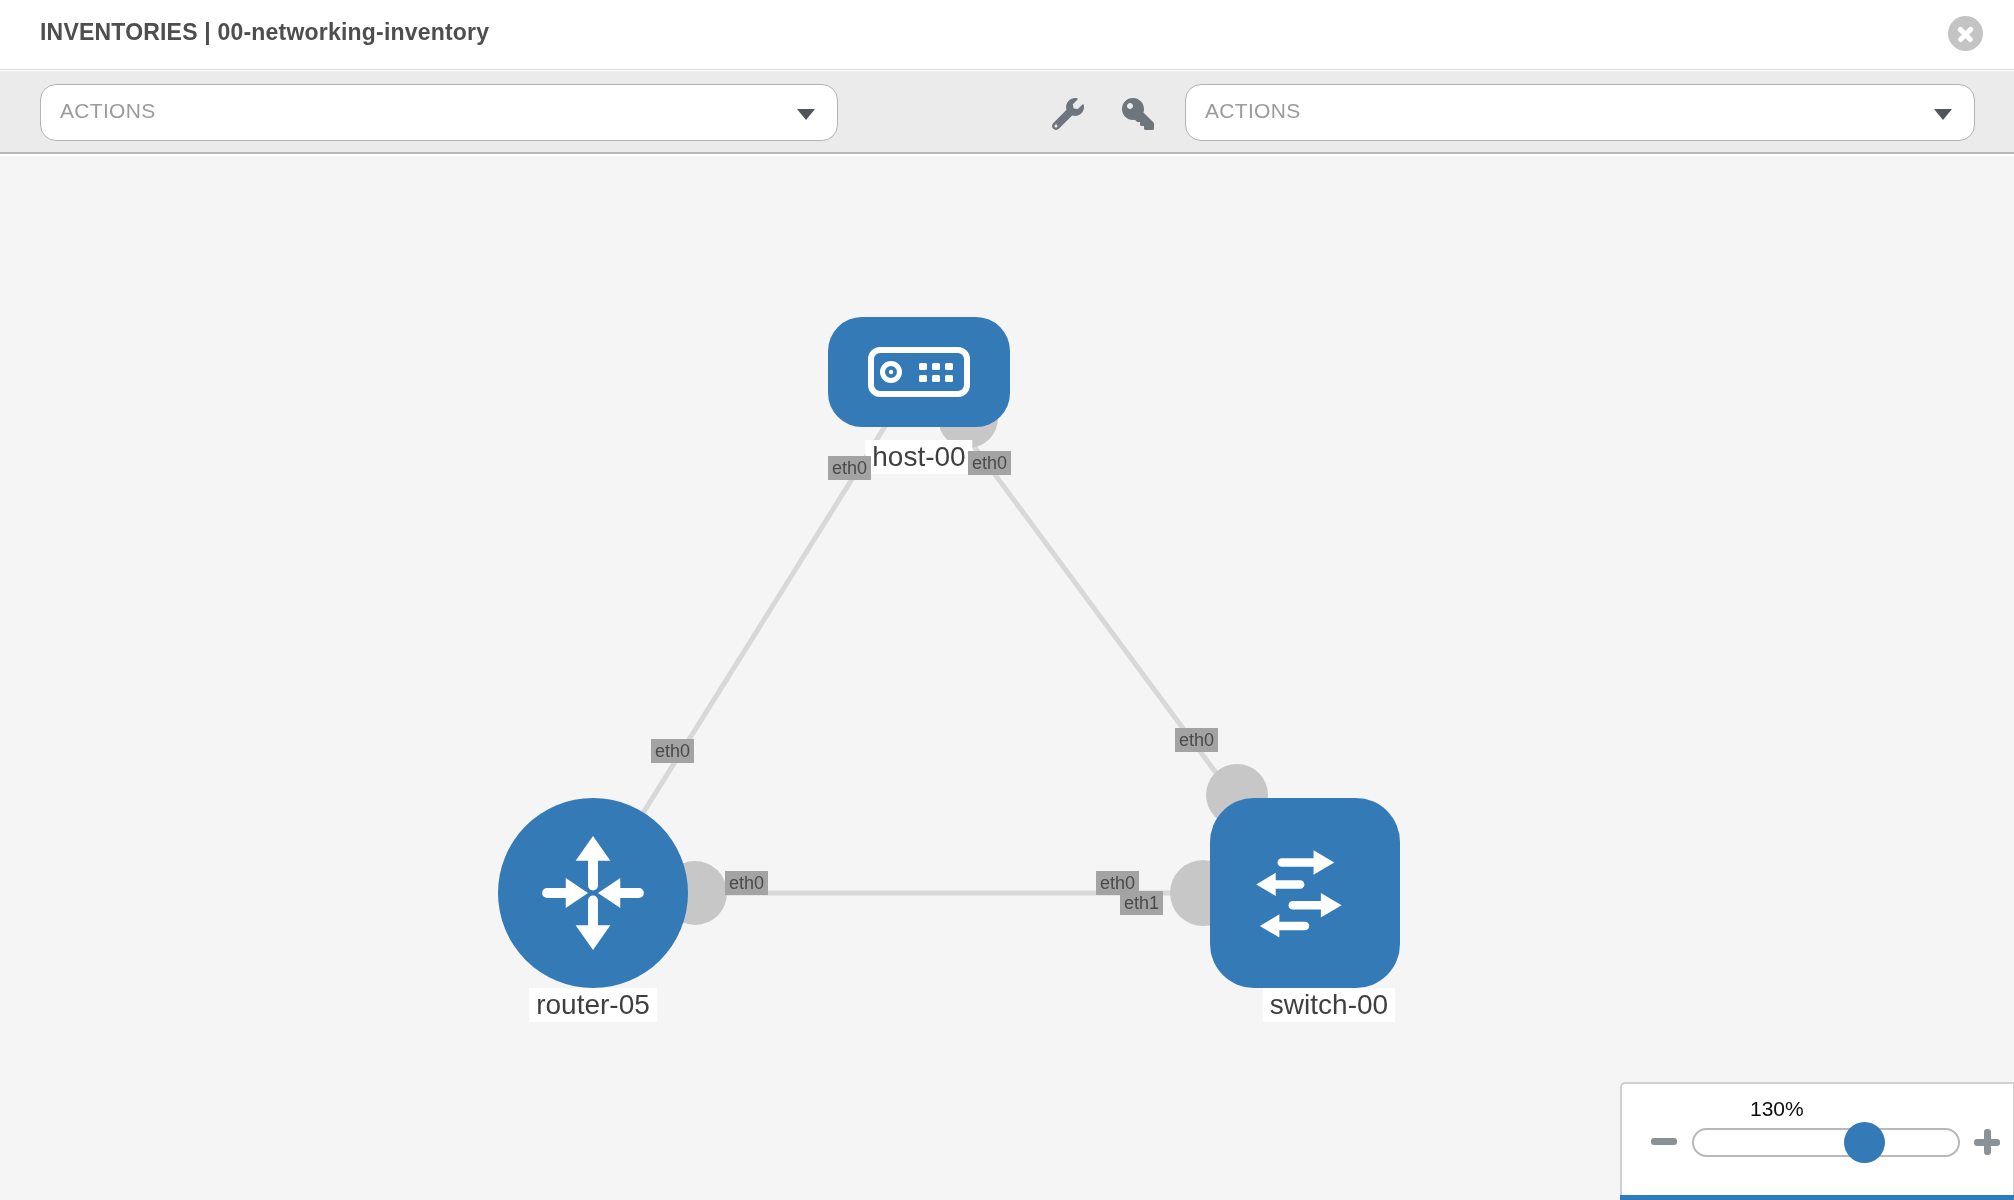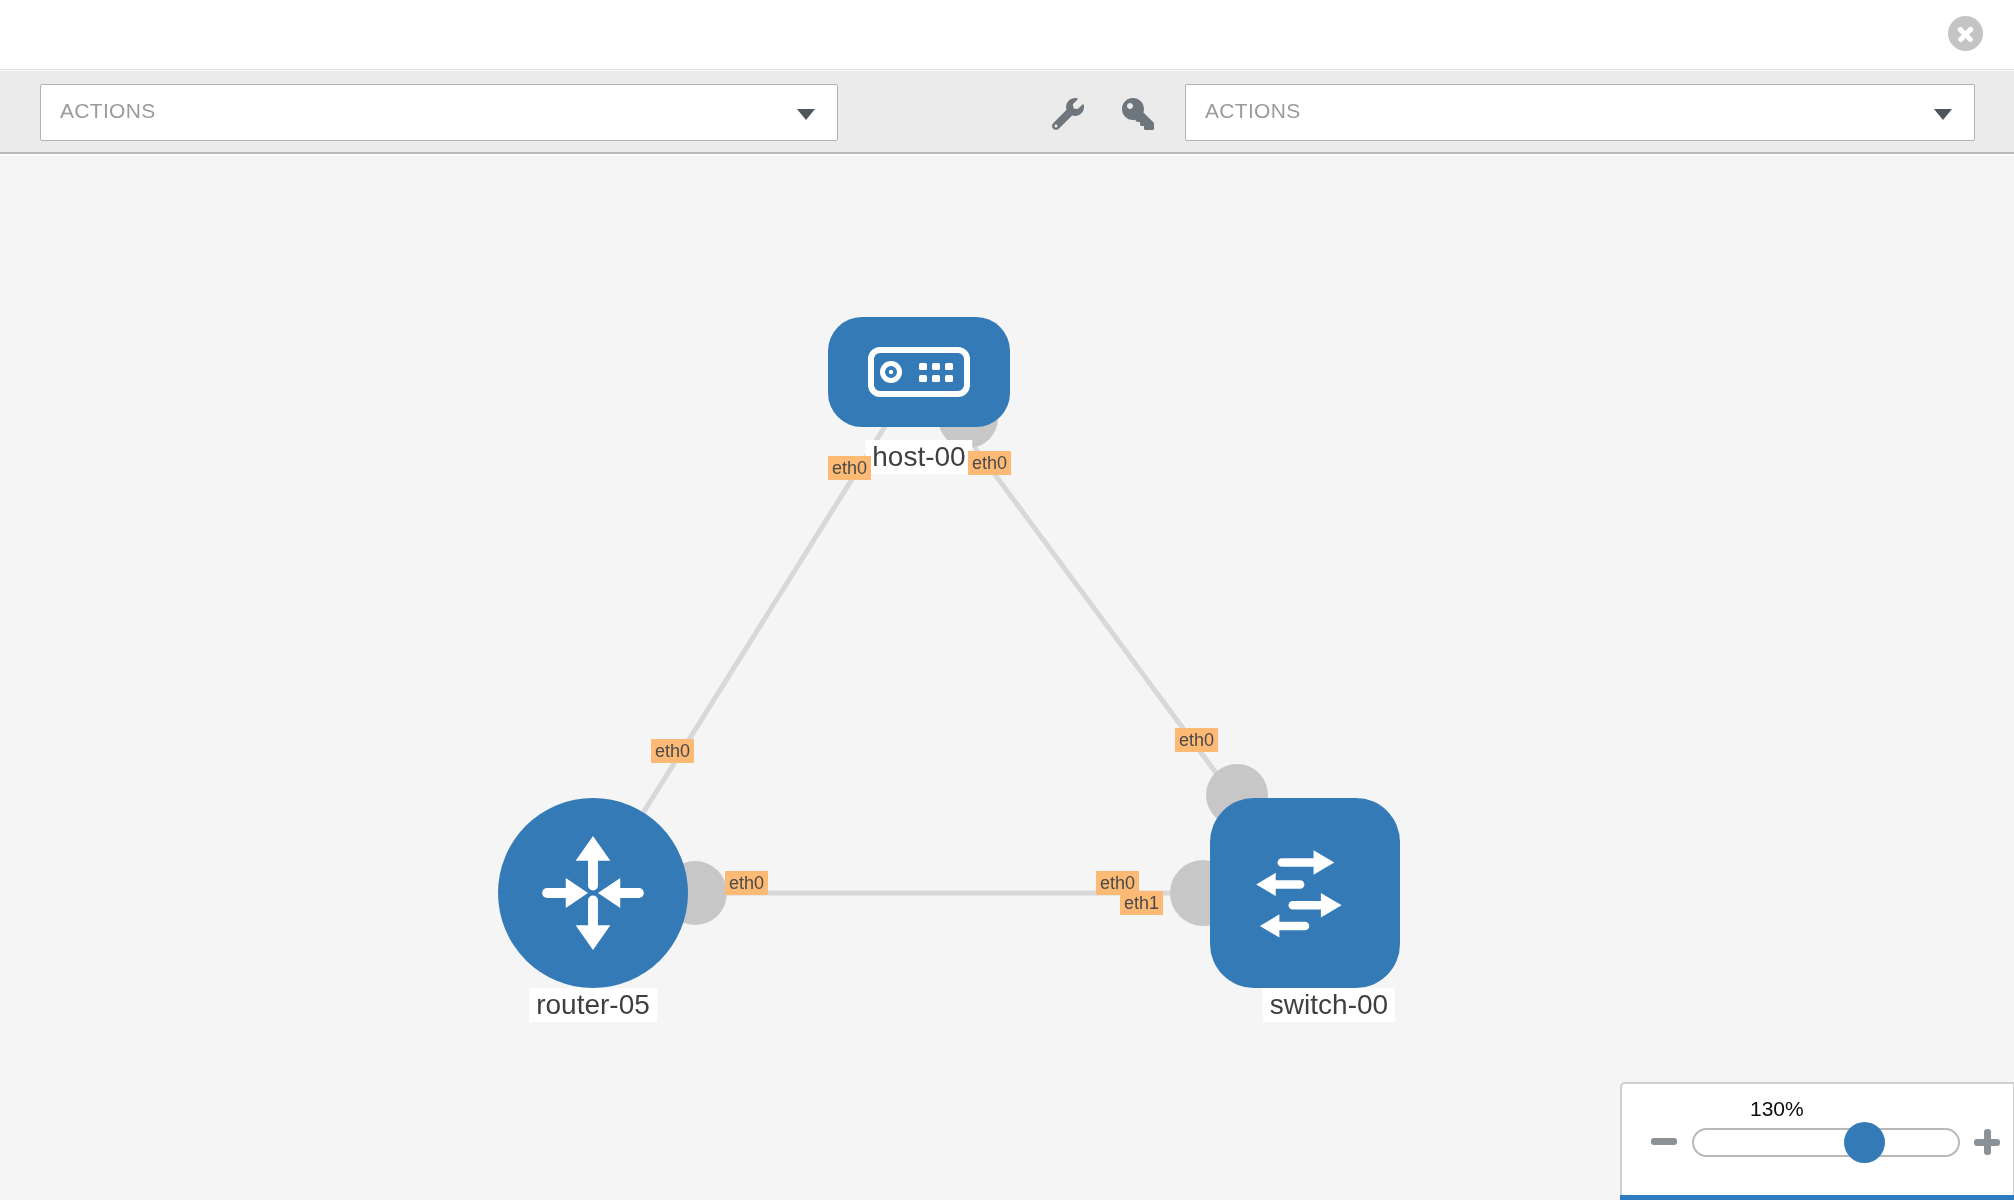--- a/index.html
+++ b/index.html
@@ -16,21 +16,21 @@
     border-radius:50%; background:#c4c4c4; cursor:pointer; }
   .close-btn .bar { position:absolute; left:8px; top:15.5px; width:19px; height:4.5px;
     background:#ffffff; border-radius:2px; }
   .close-btn .bar.a { transform:rotate(45deg); }
   .close-btn .bar.b { transform:rotate(-45deg); }
 
   
   .toolbar { position:absolute; left:0; top:71px; width:2014px; height:83px;
     background:#ebebeb; border-bottom:2px solid #b9b9b9; }
   .select-box { position:absolute; top:13px; height:57px; background:#ffffff;
-    border:1px solid #b3b3b3; border-radius:2px; cursor:pointer; }
+    border:1px solid #b3b3b3; border-radius:16px; cursor:pointer; }
   .select-box .sel-label { position:absolute; left:19px; top:14px; font-size:21px;
     color:#9b9b9b; letter-spacing:0.3px; }
   .caret { position:absolute; right:22px; top:24px; width:0; height:0;
     border-left:9px solid transparent; border-right:9px solid transparent;
     border-top:11px solid #4e555b; }
   .actions-box { left:40px; width:798px; }
   .search-box  { left:1185px; width:790px; }
   .tool-icon { position:absolute; top:27px; width:32px; height:32px; cursor:pointer; }
   .tool-icon svg { width:100%; height:100%; fill:#6e757c; }
   .wrench-btn { left:1052px; }
@@ -50,21 +50,21 @@
   .node-switch { left:1210px; top:798px; width:190px; height:190px; border-radius:44px; }
 
   .node-label { position:absolute; transform:translateX(-50%); z-index:3;
     font-size:28px; color:#3f3f3f; background:#ffffff; padding:1px 7px;
     white-space:nowrap; }
   .lbl-host   { left:919px;  top:440px; }
   .lbl-router { left:593px;  top:988px; }
   .lbl-switch { left:1305px; top:988px;margin-left:24px; }
 
   .iface-label { position:absolute; z-index:3; font-size:18px; color:#4a4a4a;
-    background:#fdba74; padding:0 4px; line-height:24px; white-space:nowrap; }
+    background:#a3a3a3; padding:0 4px; line-height:24px; white-space:nowrap; }
   .if-host-left    { left:828px;  top:456px; }
   .if-host-right   { left:968px;  top:451px; }
   .if-router-top   { left:651px;  top:739px; }
   .if-switch-top   { left:1175px; top:728px; }
   .if-router-right { left:725px;  top:871px; }
   .if-switch-left-under { left:1096px; top:871px; z-index:3; }
   .if-switch-left-over  { left:1120px; top:891px; z-index:4; }
 
   
   .zoom-panel { position:absolute; left:1620px; top:1082px; width:395px; height:118px;
@@ -84,20 +84,21 @@
     border-radius:50%; background:#337ab7; cursor:pointer; }
   .bottom-accent { position:absolute; left:1620px; top:1195px; width:394px; height:5px;
     background:#2e7bbf; z-index:6; }
 </style>
 </head>
 <body>
 
 <div class="stage">
 
   <div class="header">
+    <div class="page-title">INVENTORIES | 00-networking-inventory</div>
     <div class="close-btn">
       <span class="bar a"></span>
       <span class="bar b"></span>
     </div>
   </div>
 
   <div class="toolbar">
     <div class="select-box actions-box">
       <span class="sel-label">ACTIONS</span>
       <span class="caret"></span>

